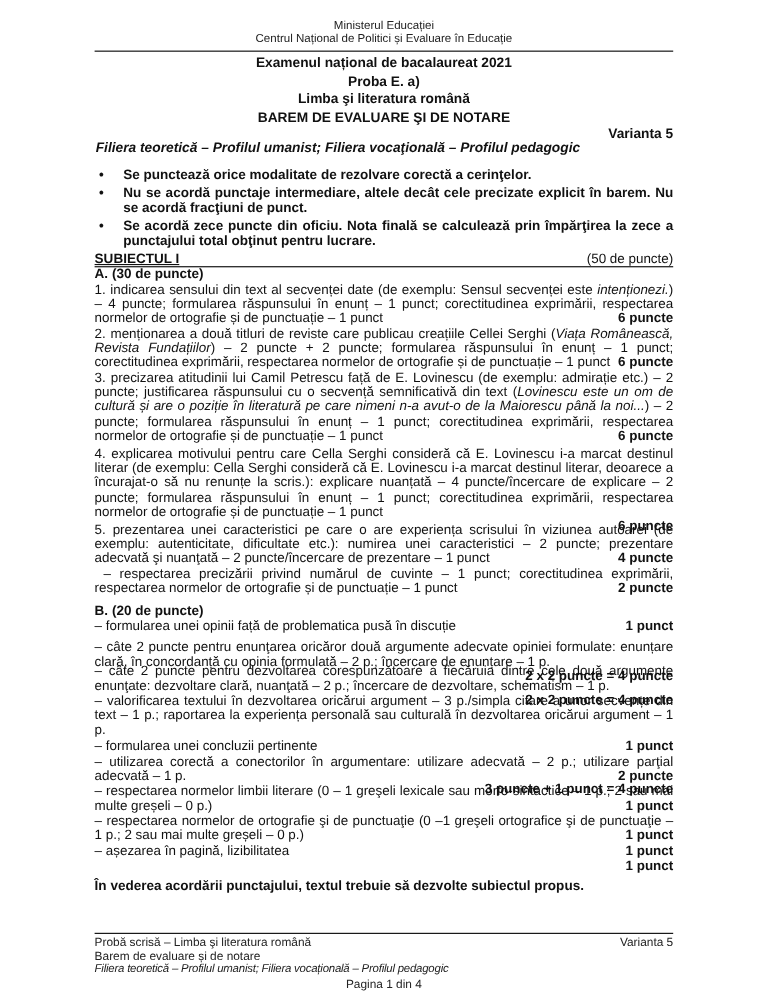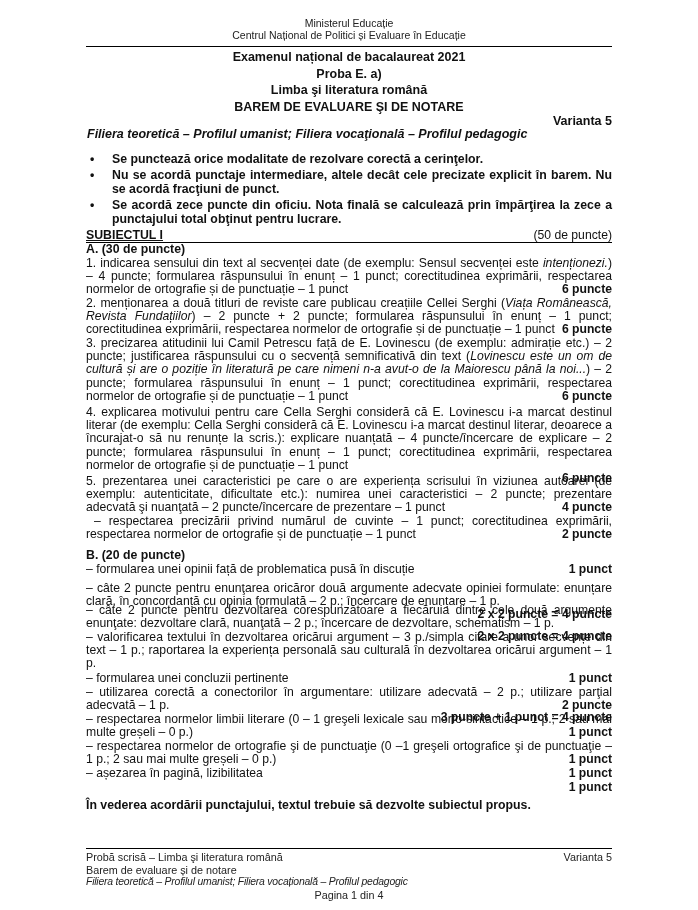--- a/index.html
+++ b/index.html
@@ -19,21 +19,21 @@
   .bullets .dot { position:absolute; left:4px; top:0; }
   .para { position:absolute; left:86px; width:526px; font-size:12.2px; line-height:13.2px; text-align:justify; }
   .para .pts { float:right; font-weight:bold; }
   .foot { position:absolute; left:86px; font-size:10.8px; line-height:12.2px; color:#222;text-align:right; }
   .u { text-decoration:underline; }
   i { }
 </style>
 </head>
 <body>
 
-<div class="abs ctr hdr-small" style="top:17px;">Ministerul Educație</div>
+<div class="abs ctr hdr-small" style="top:17px;">Ministerul Educației</div>
 <div class="abs ctr hdr-small" style="top:29px;">Centrul Național de Politici și Evaluare în Educație</div>
 <div class="hline" style="top:46px;"></div>
 <div class="abs ctr title" style="top:50px;">Examenul național de bacalaureat 2021</div>
 <div class="abs ctr title" style="top:67px;">Proba E. a)</div>
 <div class="abs ctr title" style="top:83px;">Limba şi literatura română</div>
 <div class="abs ctr title" style="top:100px;">BAREM DE EVALUARE ŞI DE NOTARE</div>
 <div class="abs title" style="top:114px; right:86px;">Varianta 5</div>
 <div class="abs bi" style="top:127px; left:87px;">Filiera teoretică – Profilul umanist; Filiera vocaţională – Profilul pedagogic</div>
 
 <div class="bullets" style="top:152px;">

